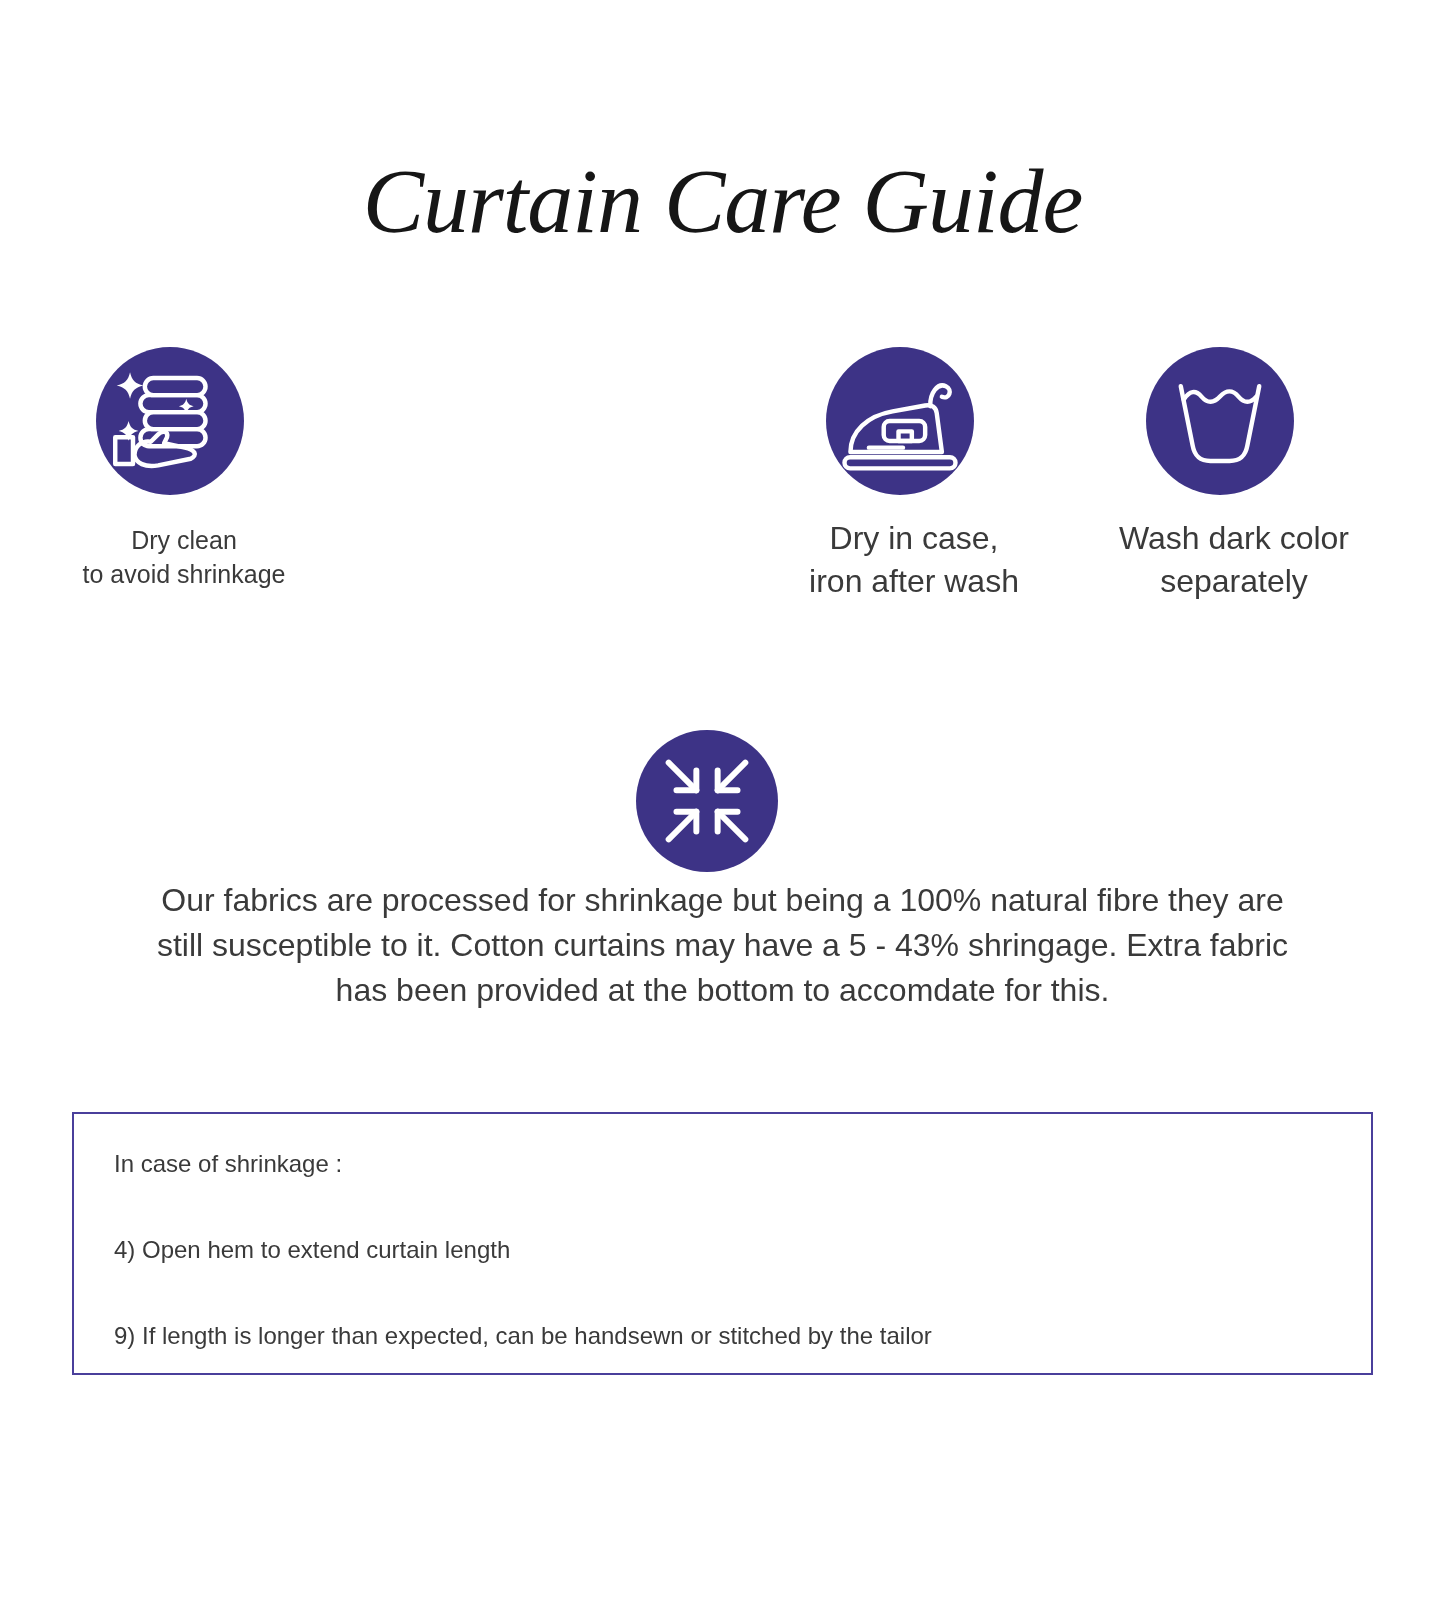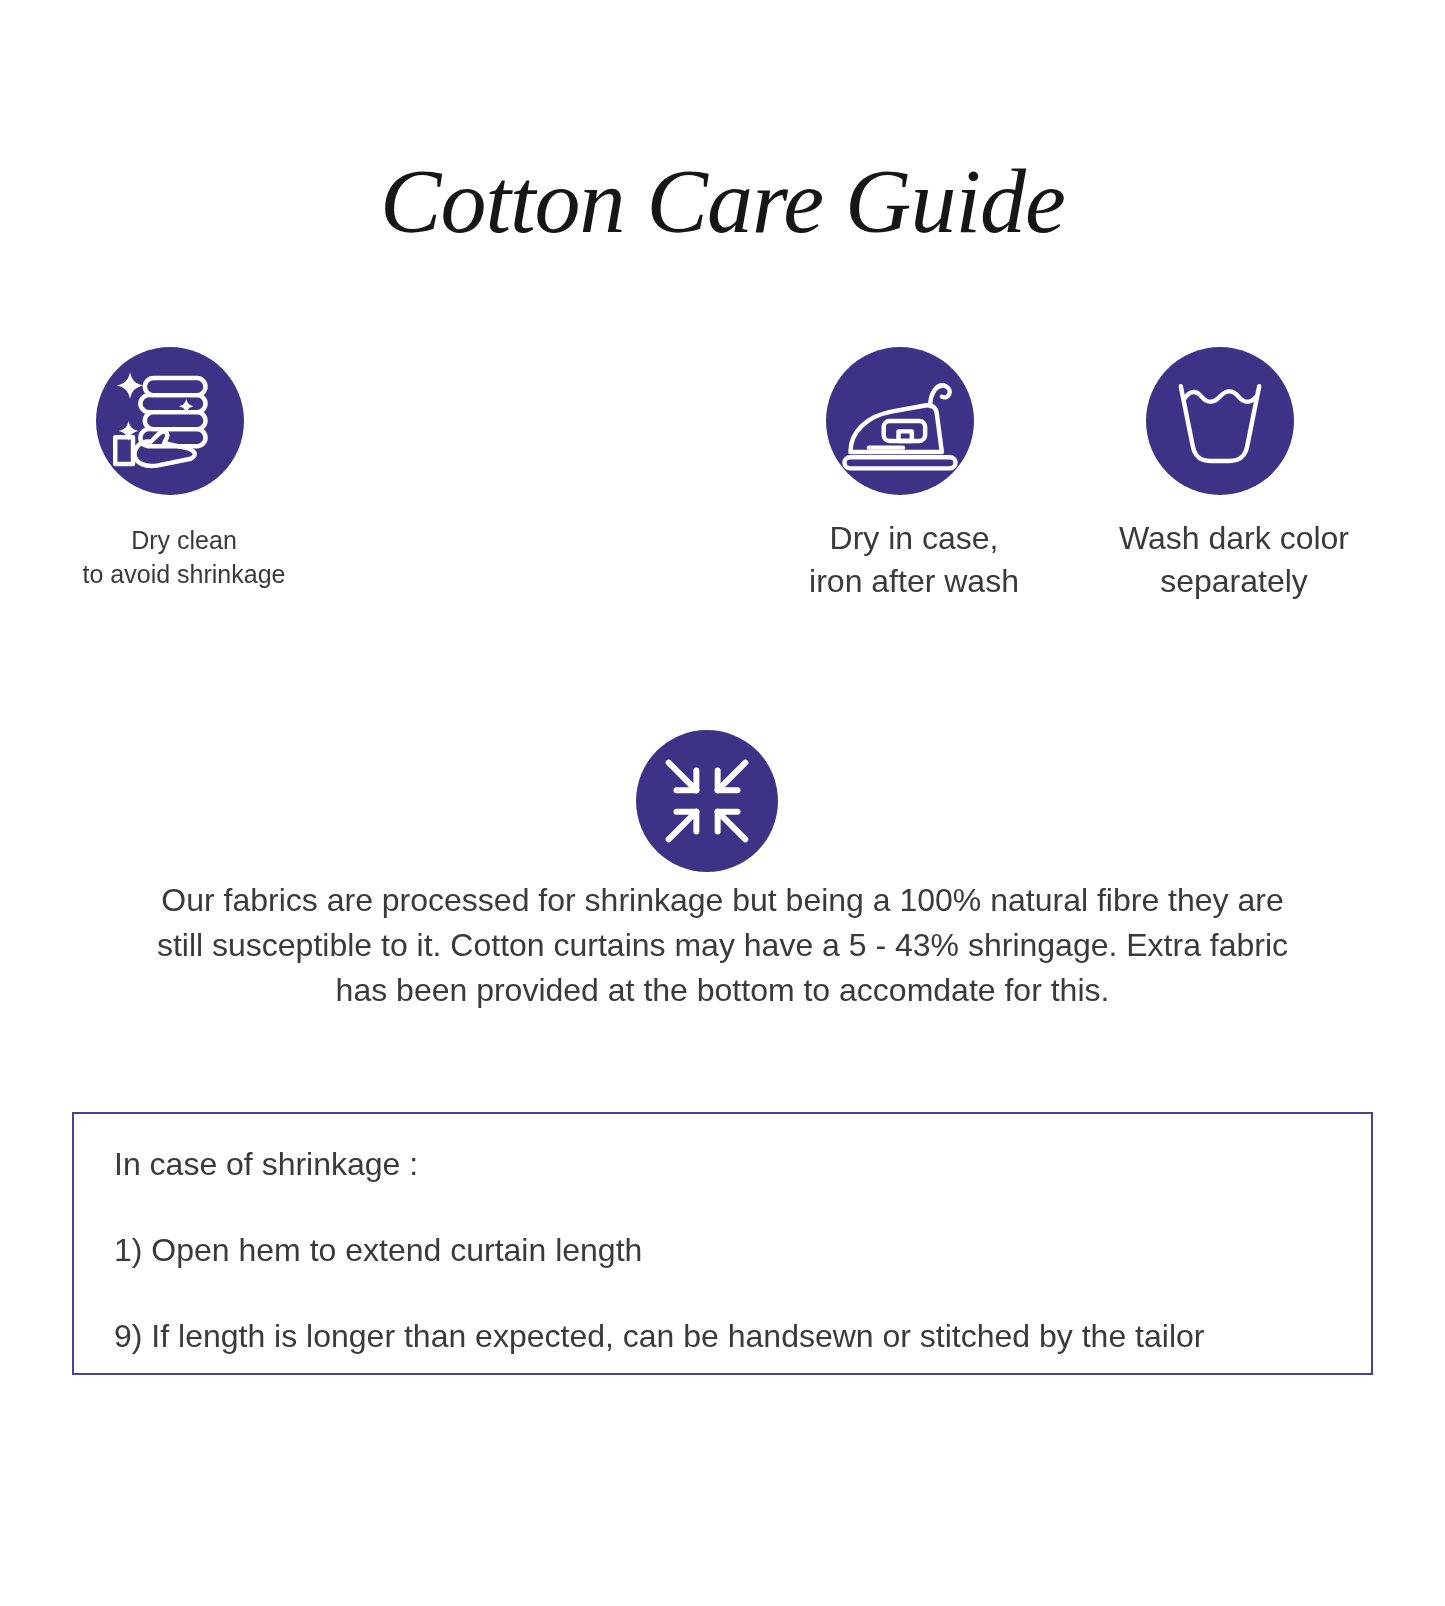--- a/index.html
+++ b/index.html
@@ -61,33 +61,33 @@
     color: var(--body-text, #3a3a3a);
   }
 
   .info-box {
     position: absolute; left: 72px; top: 1112px;
     width: 1301px; height: 263px;
     border: 2px solid var(--box-border, #4a3f9b);
     padding: 30px 40px;
     background: var(--background, #ffffff);
   }
-  .info-box p { font-size: 32px; line-height: 40px; color: var(--body-text, #3a3a3a); }
+  .info-box p { font-size: 24px; line-height: 40px; color: var(--body-text, #3a3a3a); }
   .info-box p + p { margin-top: 46px; }
 
   .ic { fill: none; stroke: var(--icon-stroke, #ffffff); stroke-width: 3; stroke-linecap: round; stroke-linejoin: round; }
   .ic-fill { fill: var(--icon-stroke, #ffffff); stroke: none; }
   .ic-thick { fill: none; stroke: var(--icon-stroke, #ffffff); stroke-width: 4.2; stroke-linecap: round; stroke-linejoin: round; }
 </style>
 </head>
 <body>
 
 <div class="canvas">
 
-  <h1 class="title">Cotton Care Guide</h1>
+  <h1 class="title">Curtain Care Guide</h1>
 
   <div class="care-item c1">
     <div class="badge">
       <svg viewBox="0 0 100 100">
         <g class="ic">
           <rect x="33" y="21" width="41" height="11.5" rx="5.75"></rect>
           <rect x="30" y="32.5" width="44" height="11.5" rx="5.75"></rect>
           <rect x="33" y="44" width="41" height="11.5" rx="5.75"></rect>
           <rect x="30" y="55.5" width="44" height="11.5" rx="5.75"></rect>
           <rect x="13" y="61" width="12" height="18"></rect>
@@ -147,17 +147,17 @@
       </g>
     </svg>
   </div>
 
   <p class="note">Our fabrics are processed for shrinkage but being a 100% natural fibre they are
 still susceptible to it. Cotton curtains may have a 5 - 43% shringage. Extra fabric
 has been provided at the bottom to accomdate for this.</p>
 
   <div class="info-box">
     <p>In case of shrinkage :</p>
-    <p>1) Open hem to extend curtain length</p>
+    <p>4) Open hem to extend curtain length</p>
     <p>9) If length is longer than expected, can be handsewn or stitched by the tailor</p>
   </div>
 
 </div>
 
 </body></html>

